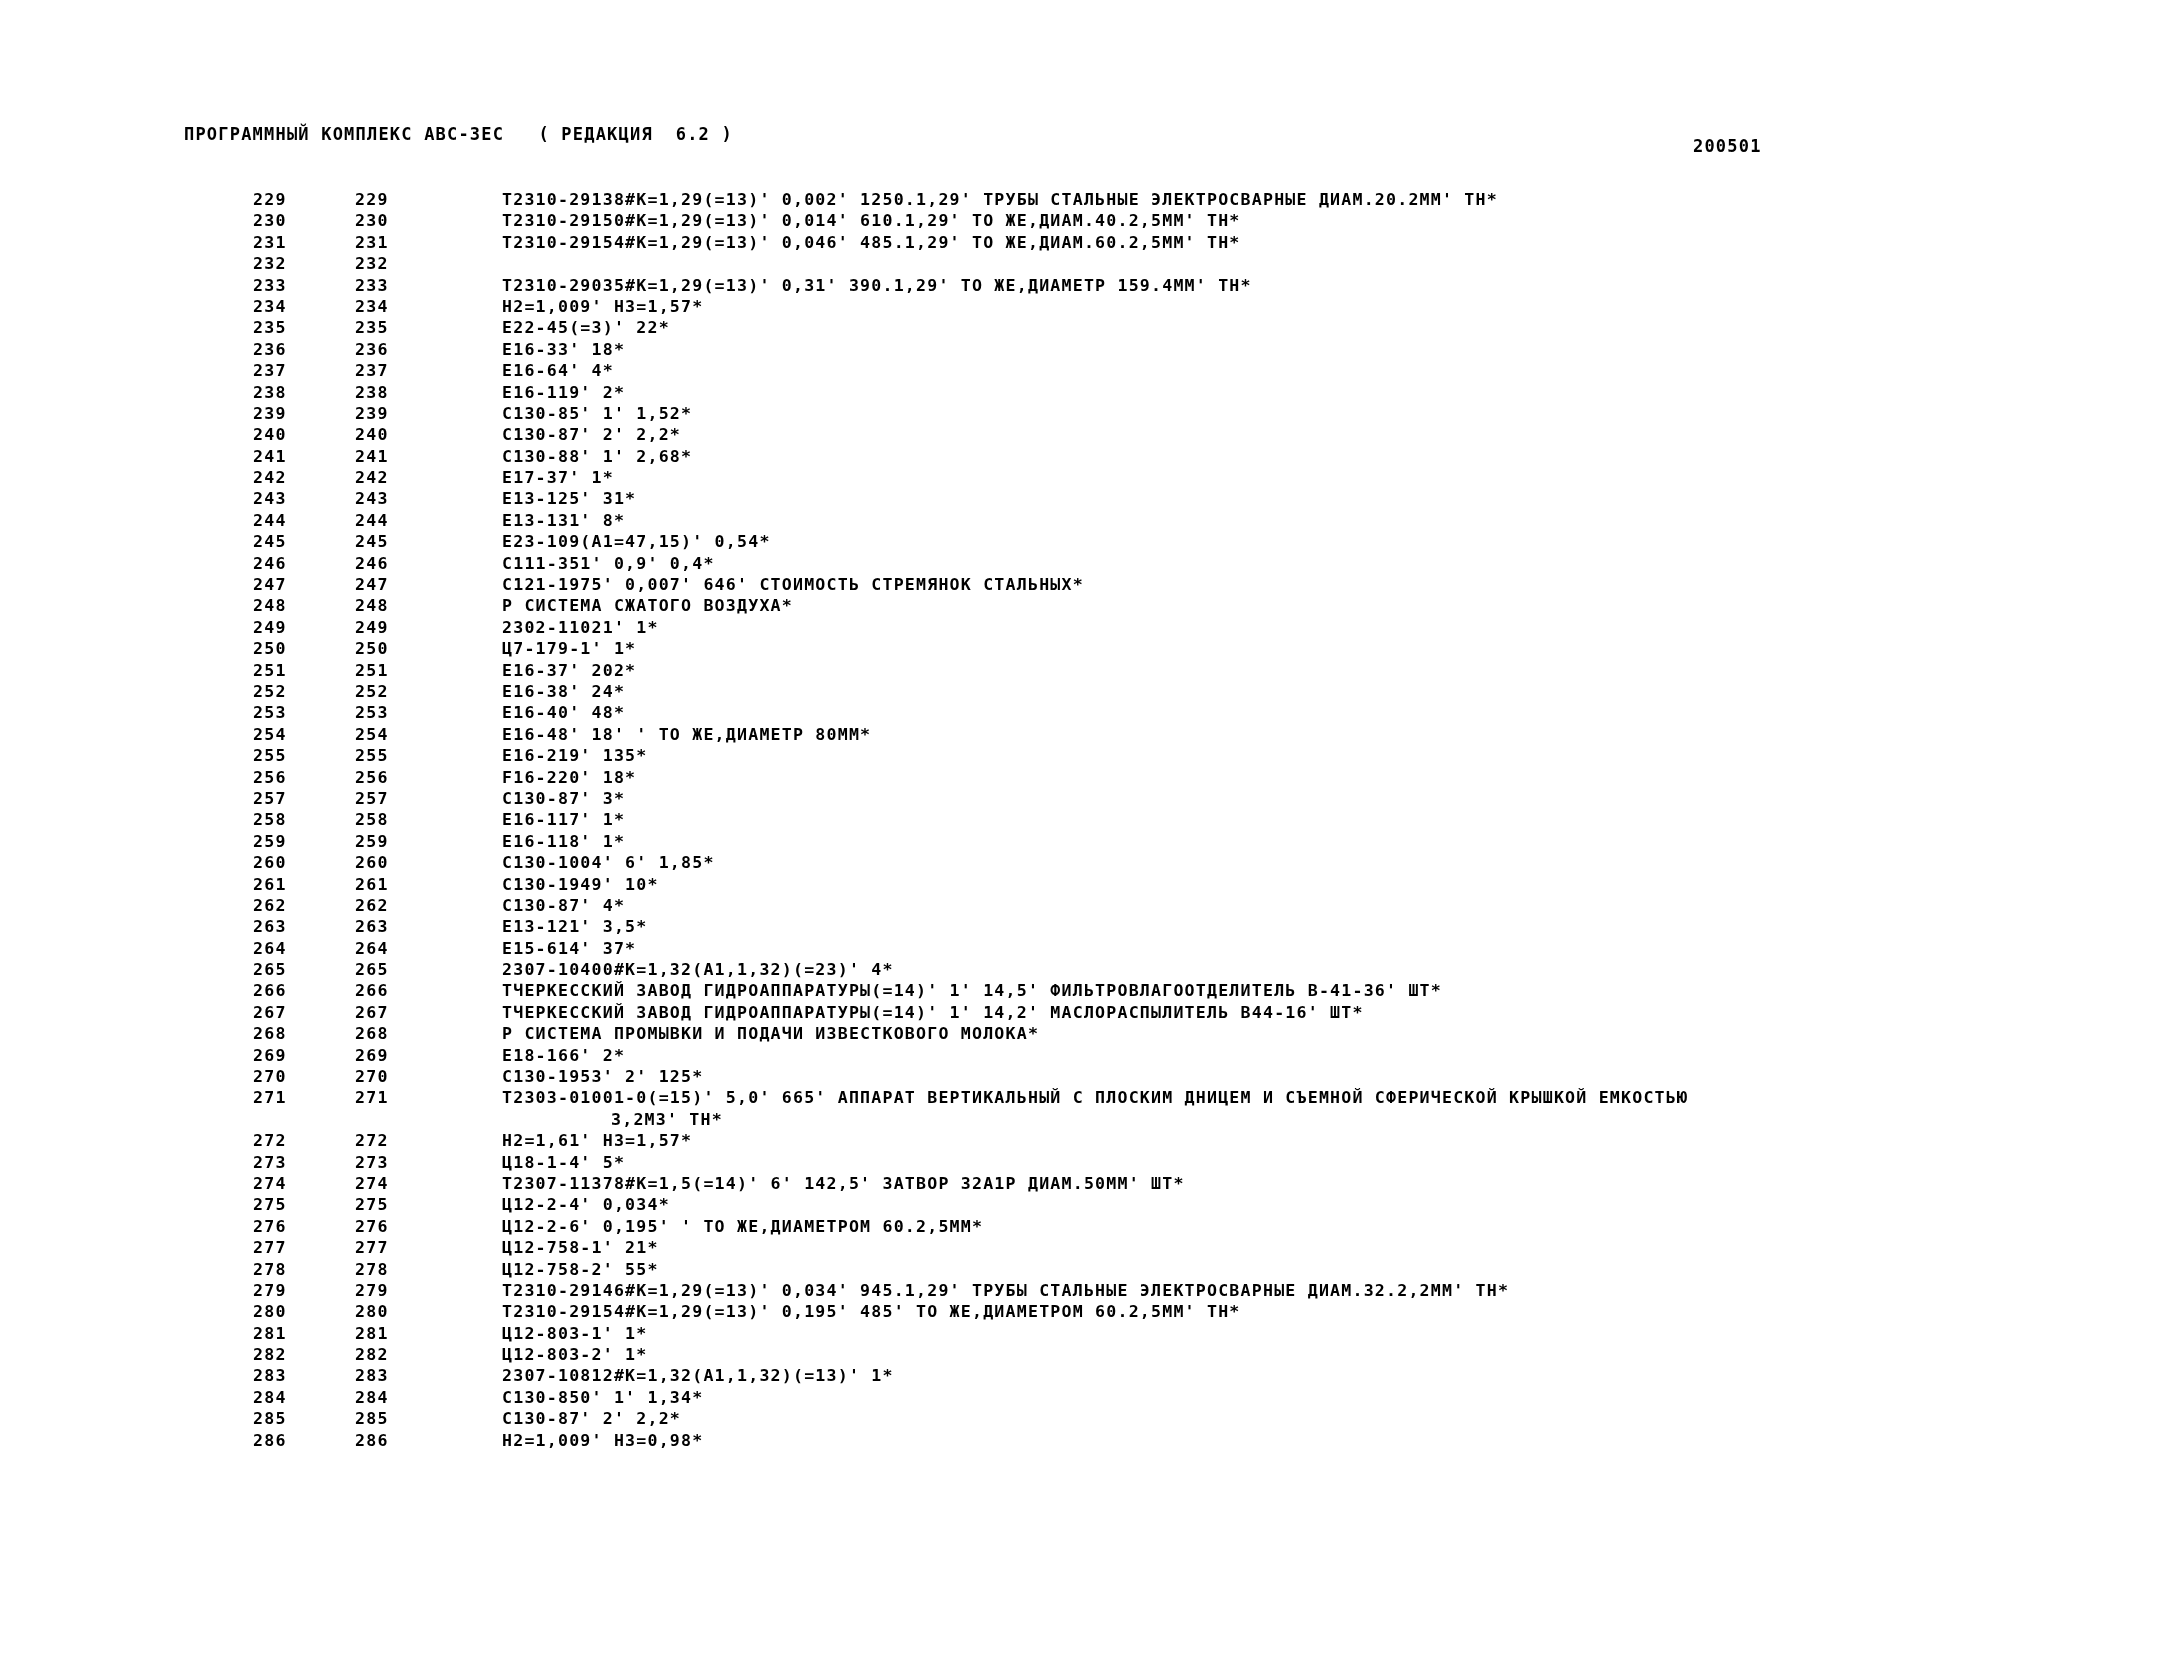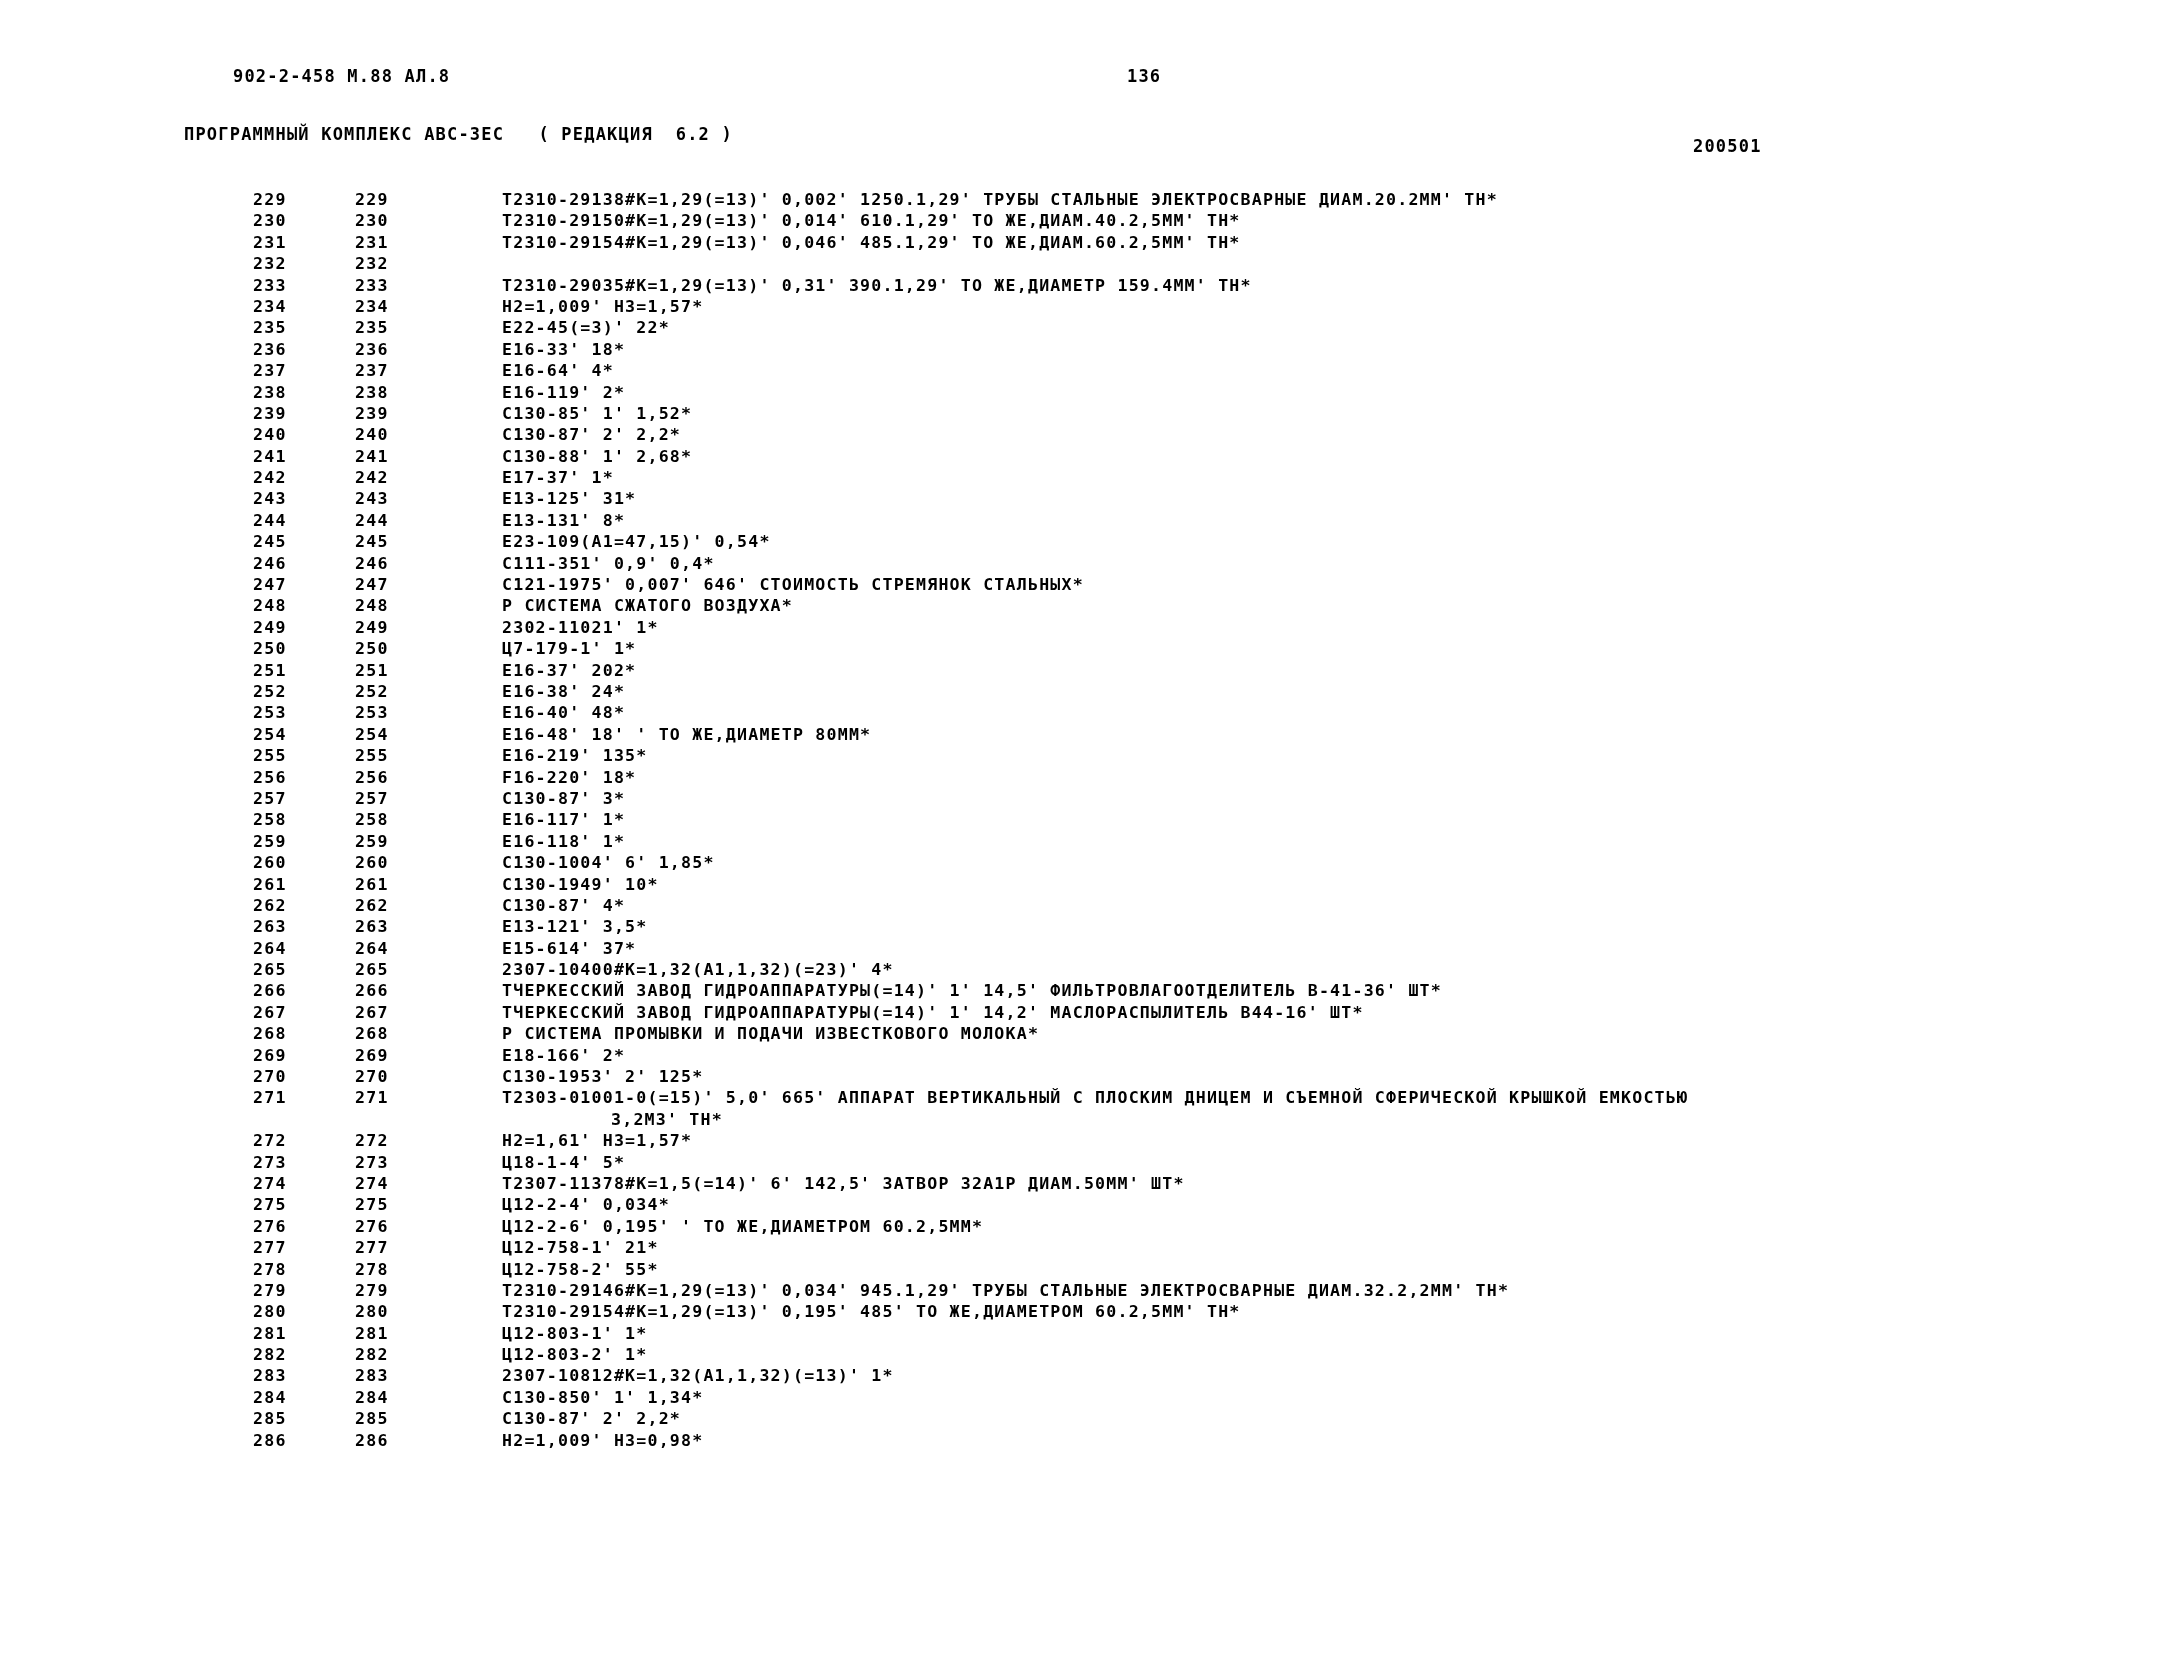--- a/index.html
+++ b/index.html
@@ -125,24 +125,20 @@
   .cont-indent {
     display: inline-block;
     width: 109px;
   }
 </style>
 </head>
 <body>
 
 <div class="page">
 
-  <div class="hdr-row-1">
-    <div class="doc-code">902-2-458 М.88 АЛ.8</div>
-    <div class="page-number">136</div>
-  </div>
 
   <div class="hdr-row-2">
     <div class="complex-title">ПРОГРАММНЫЙ КОМПЛЕКС АВС-ЗЕС   ( РЕДАКЦИЯ  6.2 )</div>
     <div class="revision-date">200501</div>
   </div>
 
   <div class="listing" id="listing-body">
       <div class="listing-row"><span class="col-seq">229</span><span class="col-line">229</span><span class="col-text">Т2310-29138#К=1,29(=13)' 0,002' 1250.1,29' ТРУБЫ СТАЛЬНЫЕ ЭЛЕКТРОСВАРНЫЕ ДИАМ.20.2ММ' ТН*</span></div>
       <div class="listing-row"><span class="col-seq">230</span><span class="col-line">230</span><span class="col-text">Т2310-29150#К=1,29(=13)' 0,014' 610.1,29' ТО ЖЕ,ДИАМ.40.2,5ММ' ТН*</span></div>
       <div class="listing-row"><span class="col-seq">231</span><span class="col-line">231</span><span class="col-text">Т2310-29154#К=1,29(=13)' 0,046' 485.1,29' ТО ЖЕ,ДИАМ.60.2,5ММ' ТН*</span></div>

